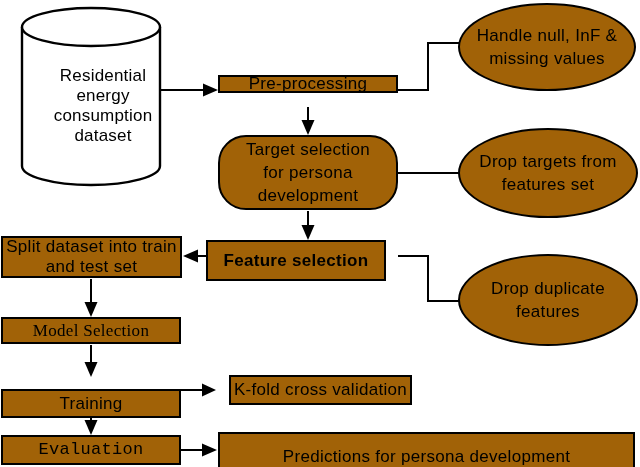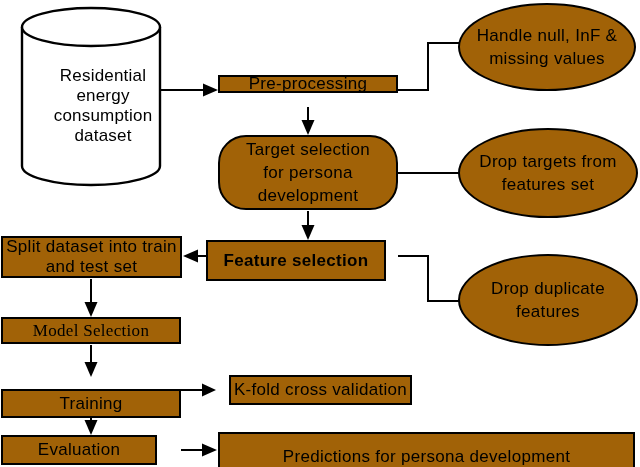--- a/index.html
+++ b/index.html
@@ -42,21 +42,21 @@
     padding-left: 12px;
   }
 
   
   #box-preprocessing   { left: 218px; top: 75px;  width: 180px; height: 18px; }
   #box-target          { left: 218px; top: 135px; width: 180px; height: 75px; line-height: 23px; border-radius: 28px; }
   #box-feature         { left: 206px; top: 240px; width: 180px; height: 41px; font-weight: bold; }
   #box-split           { left: 1px;   top: 236px; width: 181px; height: 42px; line-height: 20px; }
   #box-model           { left: 1px;   top: 317px; width: 180px; height: 27px; font-family: Liberation Serif, serif; }
   #box-training        { left: 1px;   top: 377px; width: 180px; height: 29px; margin-top: 12px; }
-  #box-evaluation      { left: 1px;   top: 435px; width: 156px; height: 30px; }
+  #box-evaluation      { left: 1px;   top: 435px; width: 180px; height: 30px; font-family: Liberation Mono, monospace; }
   #box-kfold           { left: 217px; top: 375px; width: 183px; height: 30px; margin-left: 12px; }
   #box-predictions     { left: 218px; top: 432px; width: 417px; height: 49px; }
 
   
   #ellipse-handle-null    { left: 458px; top: 3px;   width: 178px; height: 88px; }
   #ellipse-drop-targets   { left: 458px; top: 128px; width: 180px; height: 90px; }
   #ellipse-drop-duplicate { left: 458px; top: 254px; width: 180px; height: 92px; }
 
   
   #cylinder-label { left: 24px; top: 66px; width: 134px; }

